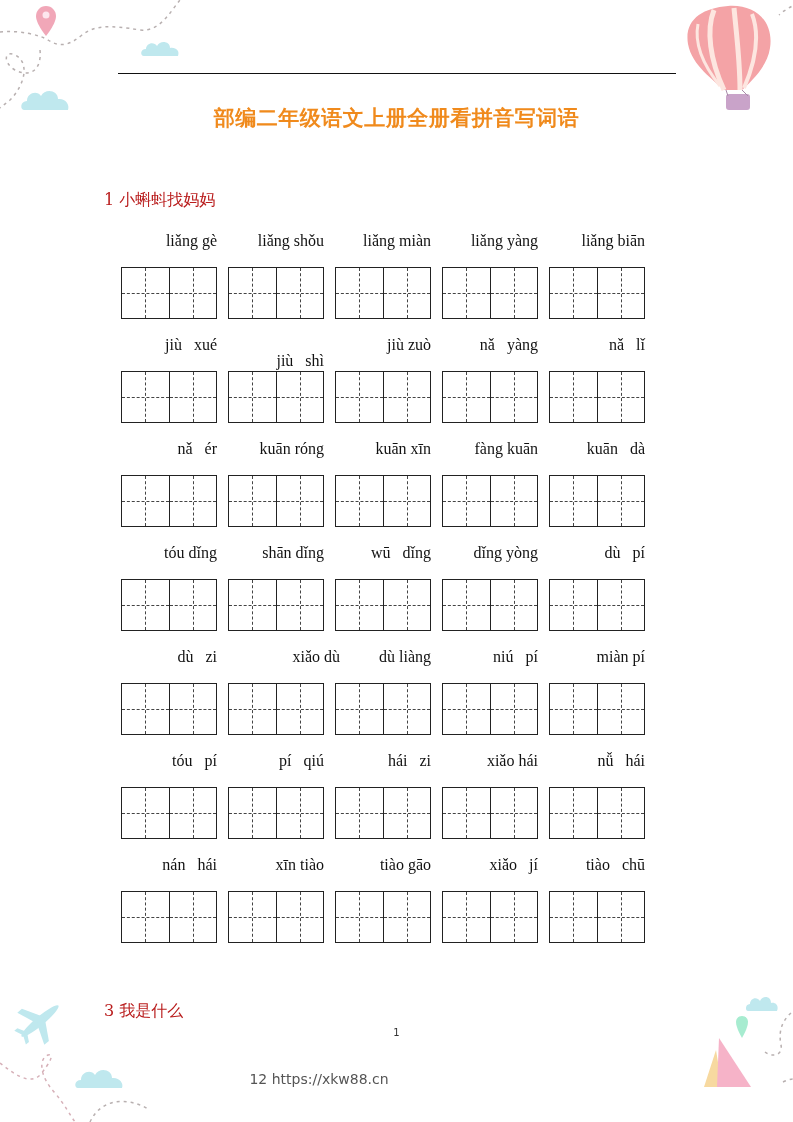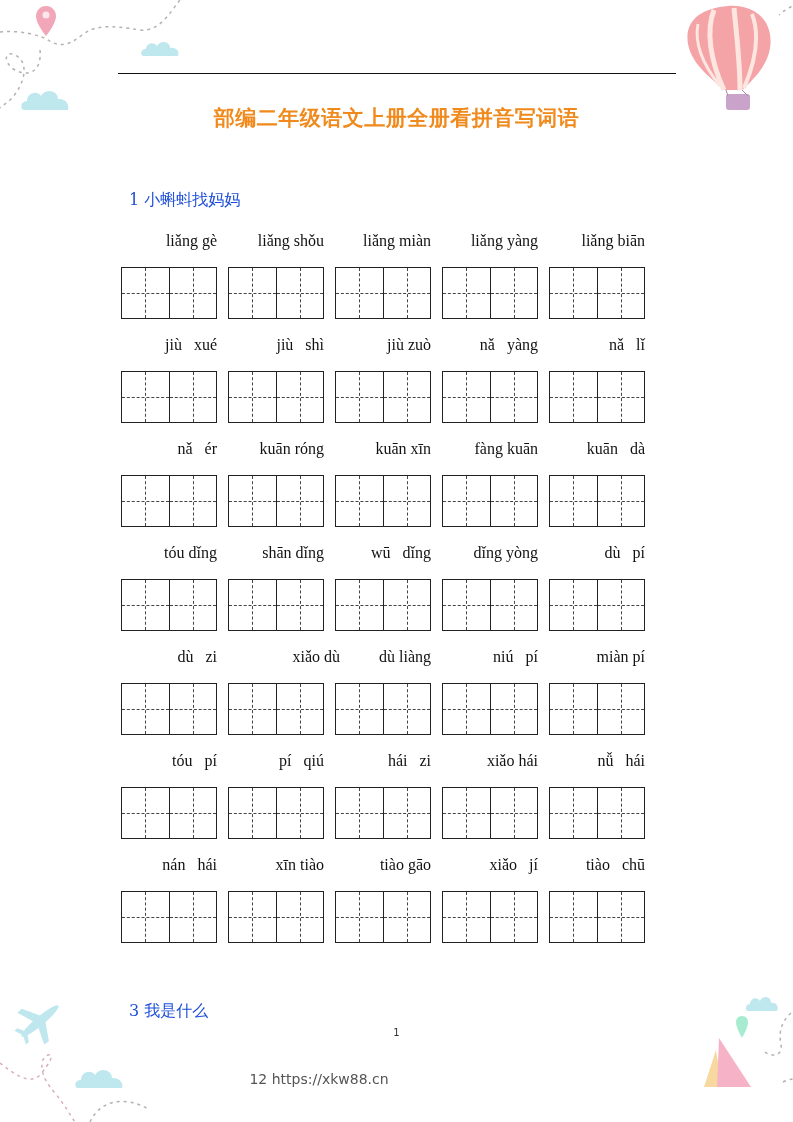--- a/index.html
+++ b/index.html
@@ -1,20 +1,20 @@
 <!DOCTYPE html>
 <html><head>
 <meta charset="utf-8">
 <style>
   html, body { margin: 0; padding: 0; background: #ffffff; }
   body { width: 793px; height: 1122px; position: relative; overflow: hidden; font-family: "DejaVu Serif", "Liberation Serif", serif; color: #111; }
   .abs { position: absolute; }
   .top-rule { position: absolute; left: 118px; top: 73px; width: 558px; height: 0; border-top: 1.3px solid #111; }
   .title { position: absolute; left: 0; width: 793px; top: 104px; text-align: center; font-family: "DejaVu Sans", "Liberation Sans", sans-serif; font-weight: bold; font-size: 21px; color: #f08a1c; letter-spacing: 0.5px; }
-  .section-heading { position: absolute; left: 129px; font-size: 16px; color: #1d4ed8; }
+  .section-heading { position: absolute; left: 104px; font-size: 16px; color: #b91c1c; }
   .pinyin { position: absolute; width: 96px; text-align: right; font-family: "Liberation Serif", "DejaVu Serif", serif; font-size: 16px; color: #111; white-space: pre; }
   .grid-box { position: absolute; width: 96px; height: 52px; box-sizing: border-box; border: 1.2px solid #222; display: flex; }
   .grid-cell { position: relative; flex: 1; height: 100%; box-sizing: border-box; }
   .grid-cell + .grid-cell { border-left: 1.2px solid #222; }
   .grid-cell::before { content: ""; position: absolute; left: 50%; top: 0; bottom: 0; border-left: 1px dashed #444; }
   .grid-cell::after { content: ""; position: absolute; top: 50%; left: 0; right: 0; border-top: 1px dashed #444; }
   .page-number { position: absolute; left: 0; width: 793px; top: 1027px; text-align: center; font-family: "DejaVu Sans", sans-serif; font-size: 10px; color: #333; }
   .watermark { position: absolute; left: 0; width: 638px; top: 1071px; text-align: center; font-family: "DejaVu Sans", "Liberation Sans", sans-serif; font-size: 14px; color: #555; }
   svg { overflow: visible; }
 </style>
@@ -79,21 +79,21 @@
         <div class="grid-cell"></div>
       </div>
     <div class="grid-box" style="left:549px;top:267px">
         <div class="grid-cell"></div>
         <div class="grid-cell"></div>
       </div>
   </div>
 
   <div>
     <div class="pinyin" style="left:121px;top:336px">jiù   xué</div>
-    <div class="pinyin" style="left:228px;top:336px">jiù   shì</div>
+    <div class="pinyin" style="left:228px;top:352px">jiù   shì</div>
     <div class="pinyin" style="left:335px;top:336px">jiù zuò</div>
     <div class="pinyin" style="left:442px;top:336px">nǎ   yàng</div>
     <div class="pinyin" style="left:549px;top:336px">nǎ   lǐ</div>
     <div class="grid-box" style="left:121px;top:371px">
         <div class="grid-cell"></div>
         <div class="grid-cell"></div>
       </div>
     <div class="grid-box" style="left:228px;top:371px">
         <div class="grid-cell"></div>
         <div class="grid-cell"></div>

